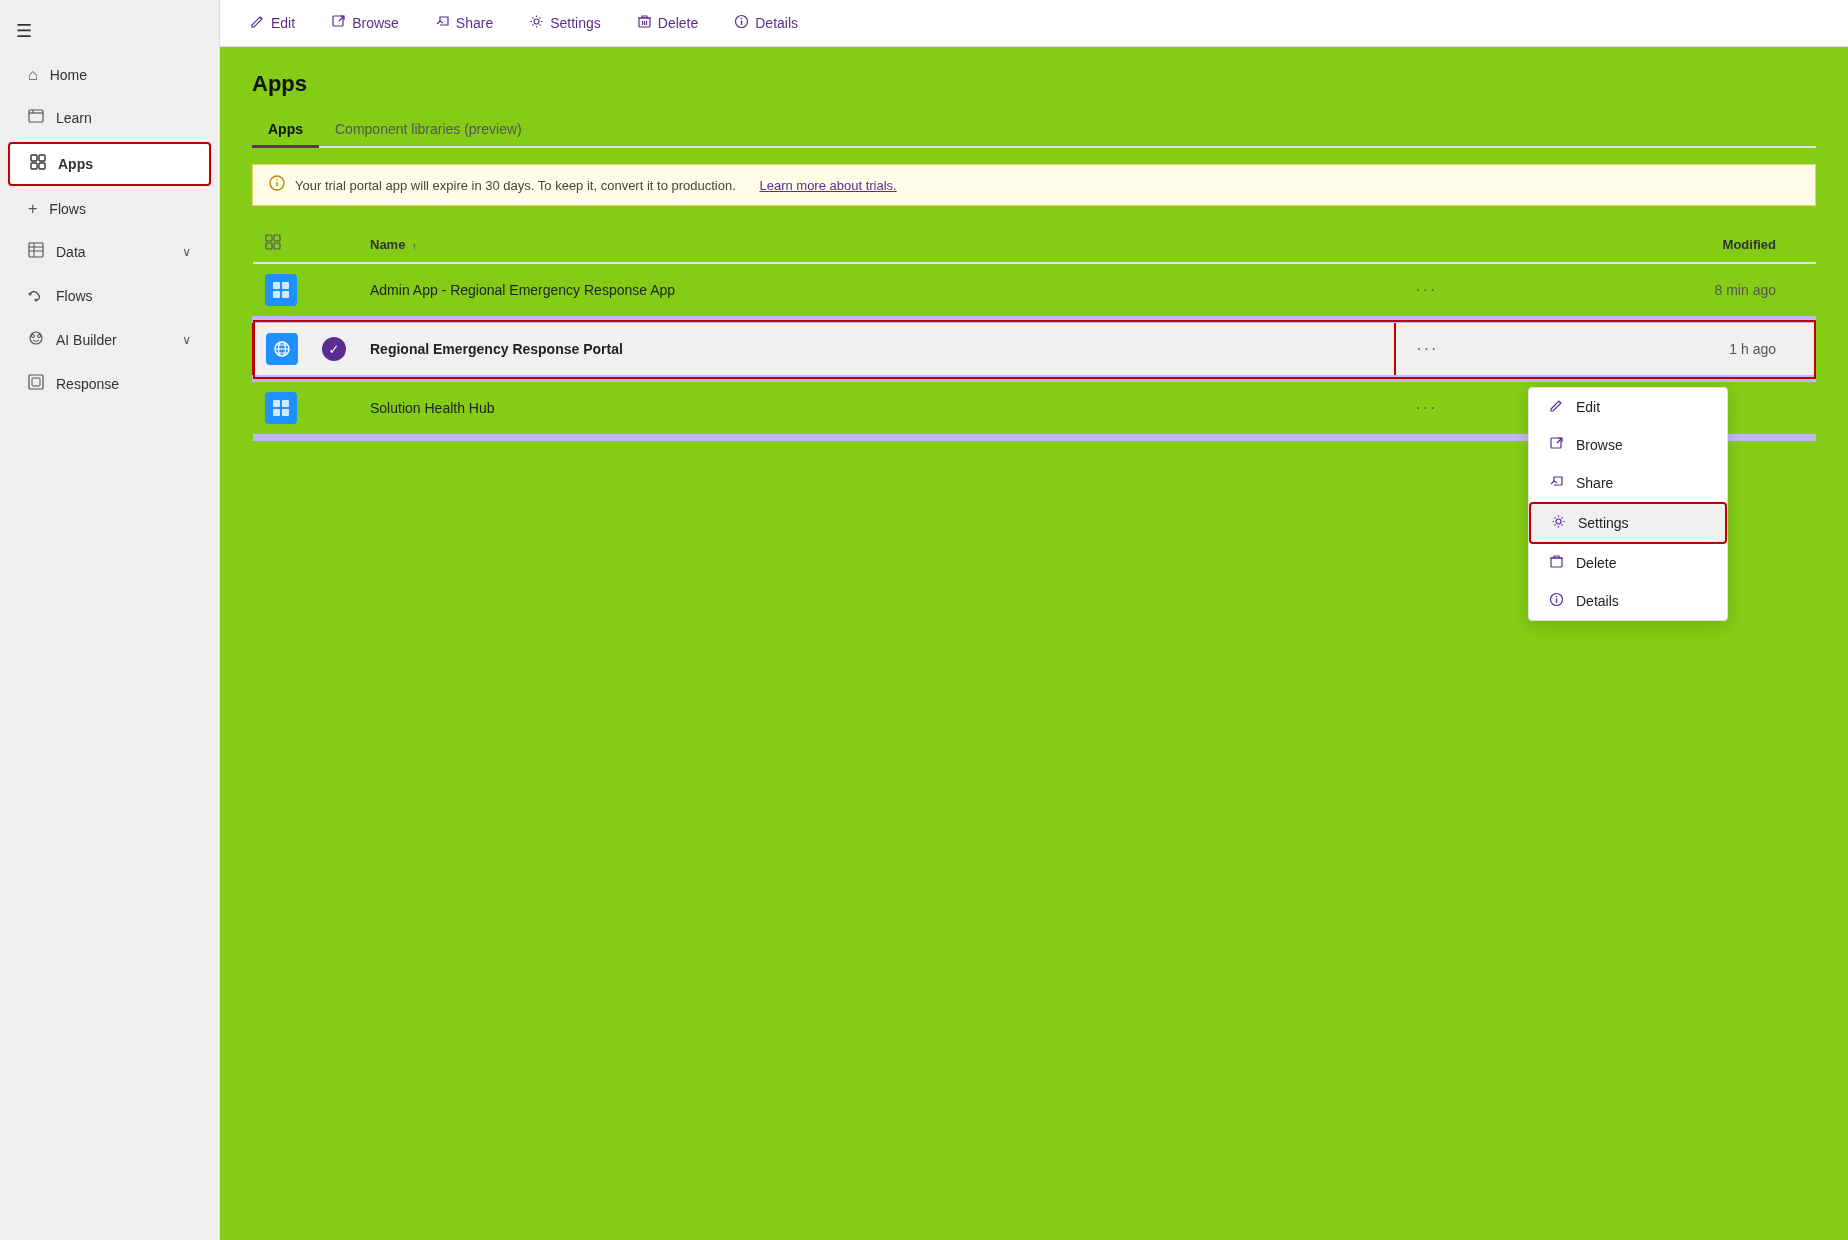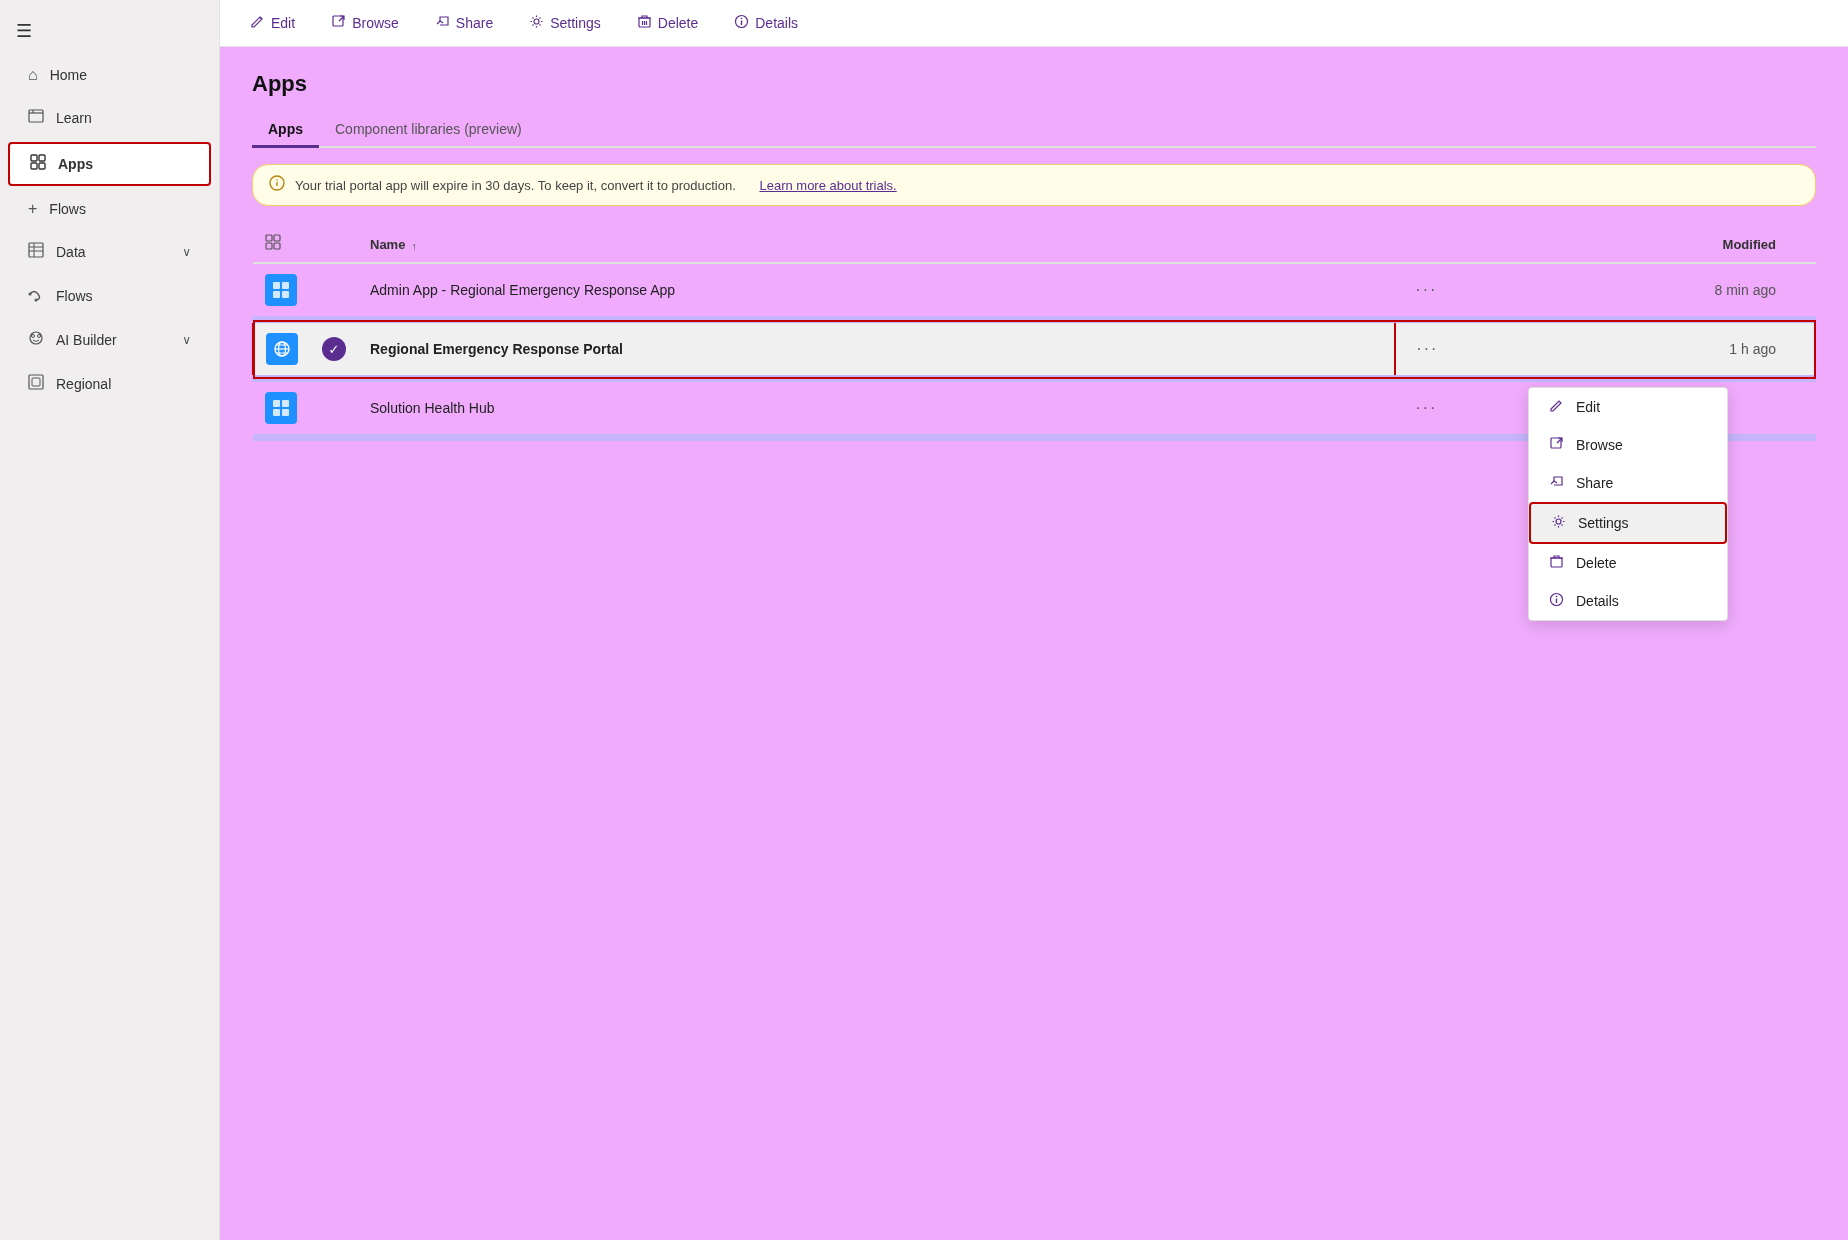--- a/index.html
+++ b/index.html
@@ -39,21 +39,21 @@
       font-weight: 600;
     }
     .sidebar-item .icon { font-size: 16px; color: #555; }
     .sidebar-item .chevron { margin-left: auto; font-size: 12px; color: #555; }
 
     
     .main {
       flex: 1;
       display: flex;
       flex-direction: column;
-      background: #f0abfc;
+      background: #84cc16;
       overflow: hidden;
     }
 
     
     .toolbar {
       display: flex;
       align-items: center;
       gap: 24px;
       padding: 10px 24px;
       border-bottom: 1px solid #e0e0e0;
@@ -106,21 +106,21 @@
     .tab.active {
       color: #111;
       font-weight: 600;
       border-bottom: 3px solid #5c2d91;
     }
 
     
     .notice-banner {
       background: #fffde7;
       border: 1px solid #f0d060;
-      border-radius: 16px;
+      border-radius: 0;
       padding: 10px 16px;
       display: flex;
       align-items: center;
       gap: 10px;
       margin-bottom: 20px;
       font-size: 13px;
       color: #444;
     }
     .notice-banner .icon { color: #b8860b; font-size: 16px; }
     .notice-link { color: #5c2d91; cursor: pointer; text-decoration: underline; }
@@ -282,21 +282,21 @@
     <span class="chevron">∨</span>
   </div>
 
   <div class="sidebar-item">
     <span class="icon">
       <svg width="16" height="16" viewBox="0 0 16 16" fill="none">
         <rect x="1" y="1" width="14" height="14" rx="1" stroke="#555" stroke-width="1.2" fill="none"></rect>
         <rect x="4" y="4" width="8" height="8" rx="1" stroke="#555" stroke-width="1" fill="none"></rect>
       </svg>
     </span>
-    <span>Regional</span>
+    <span>Response</span>
   </div>
 </div>
 
 <div class="main">
 
   <div class="toolbar">
     <button class="toolbar-btn">
       <span class="icon">
         <svg width="15" height="15" viewBox="0 0 15 15" fill="none">
           <path d="M2 11L10 3L12 5L4 13L2 13L2 11Z" stroke="#5c2d91" stroke-width="1.2" fill="none"></path>

